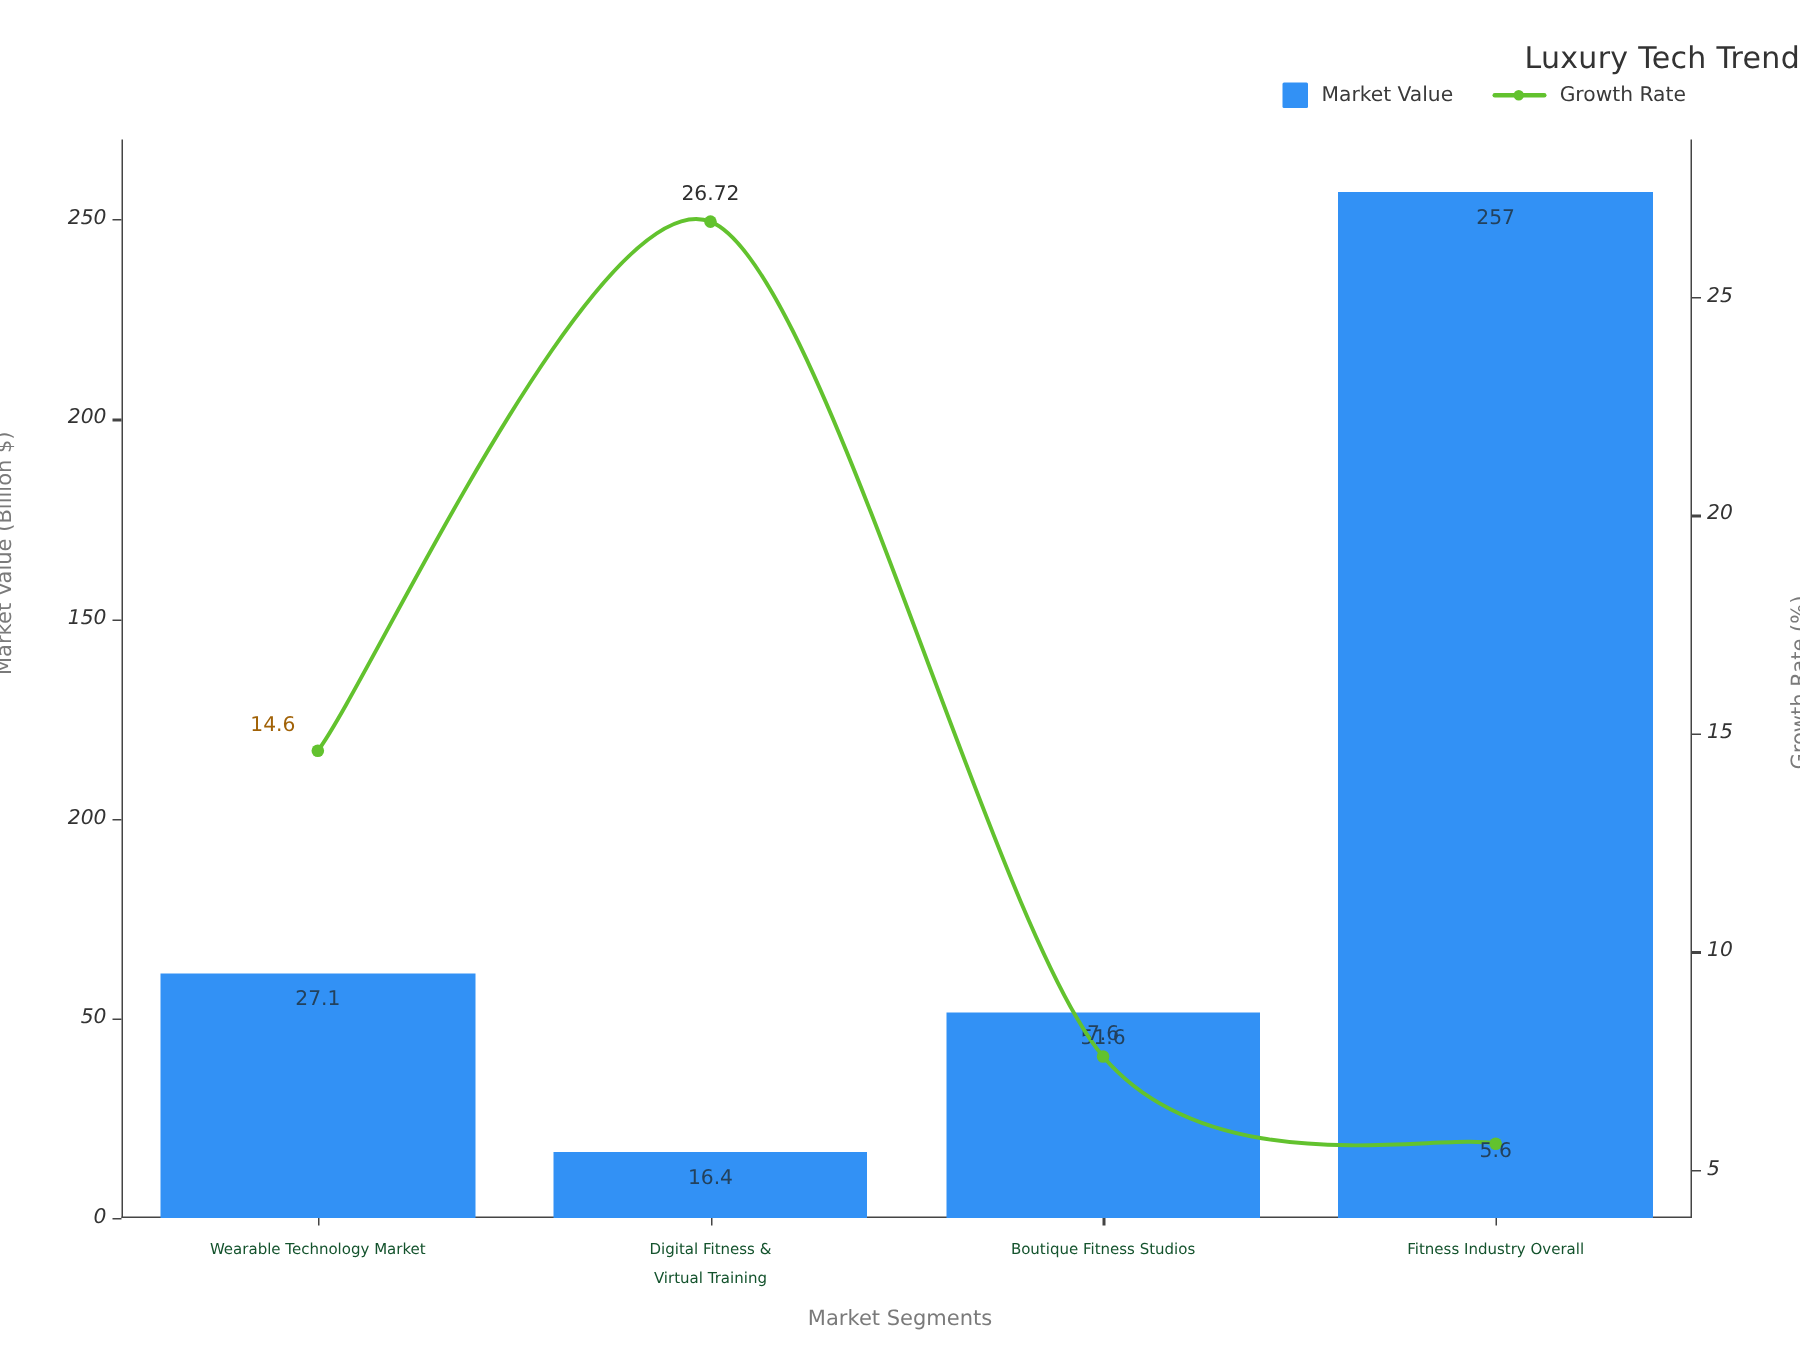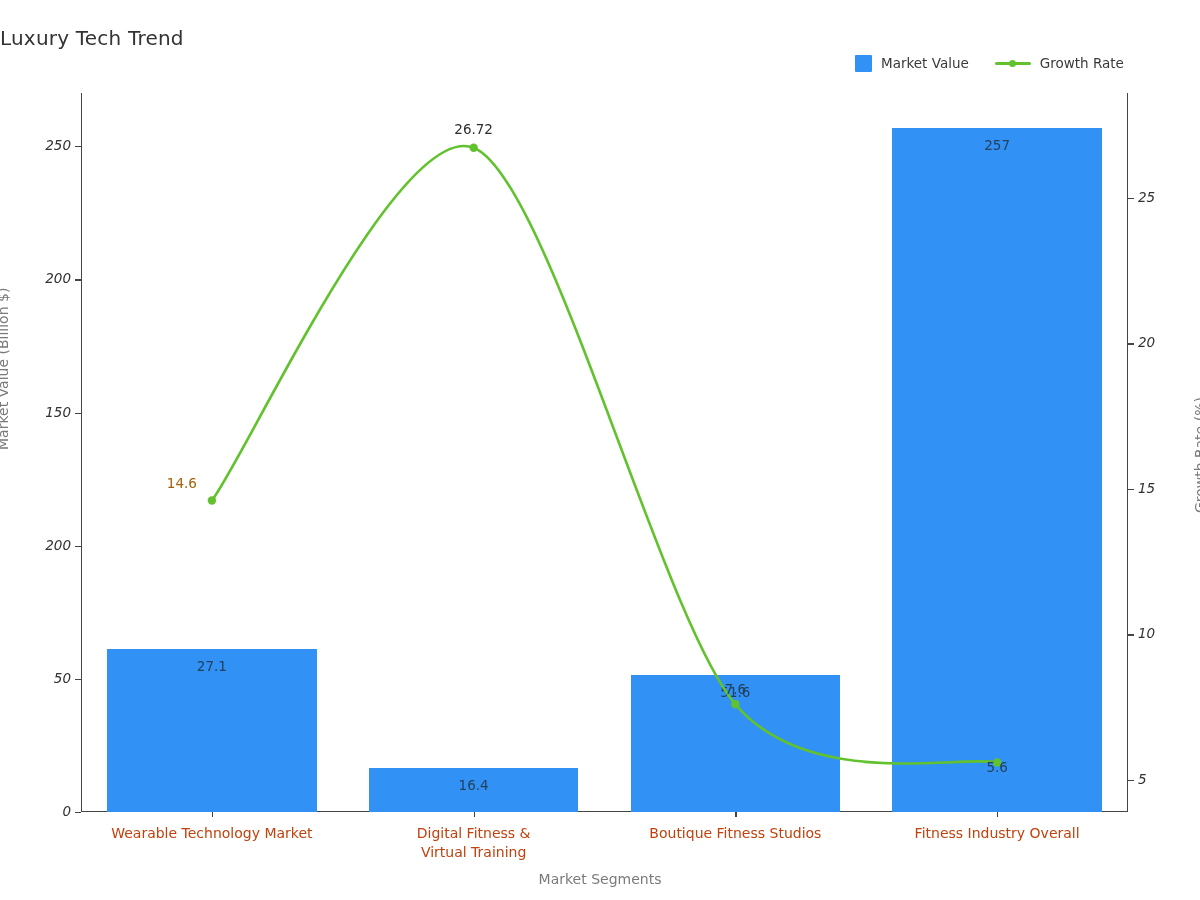--- a/index.html
+++ b/index.html
@@ -15,21 +15,21 @@
     font-family: "DejaVu Sans", sans-serif;
     overflow: hidden;
   }
 
   
   #chart-title {
     position: absolute;
     left: 0;
     top: 26px;
     width: 1200px;
-    text-align: left;
+    text-align: right;
     font-size: 20px;
     color: #333333;
     font-family: "DejaVu Sans", sans-serif;
     letter-spacing: 0.2px;
   }
 
   
   #legend {
     position: absolute;
     left: 855px;
@@ -153,22 +153,22 @@
     position: absolute;
     font-size: 13.5px;
     white-space: nowrap;
     transform: translateX(-50%);
   }
 
   
   .xcat {
     position: absolute;
     top: 824px;
-    font-size: 14px;
-    color: #c2410c;
+    font-size: 10px;
+    color: #14532d;
     text-align: center;
     transform: translateX(-50%);
     line-height: 19px;
     white-space: pre-line;
   }
 
   
   #xaxis-title {
     position: absolute;
     left: 0;

